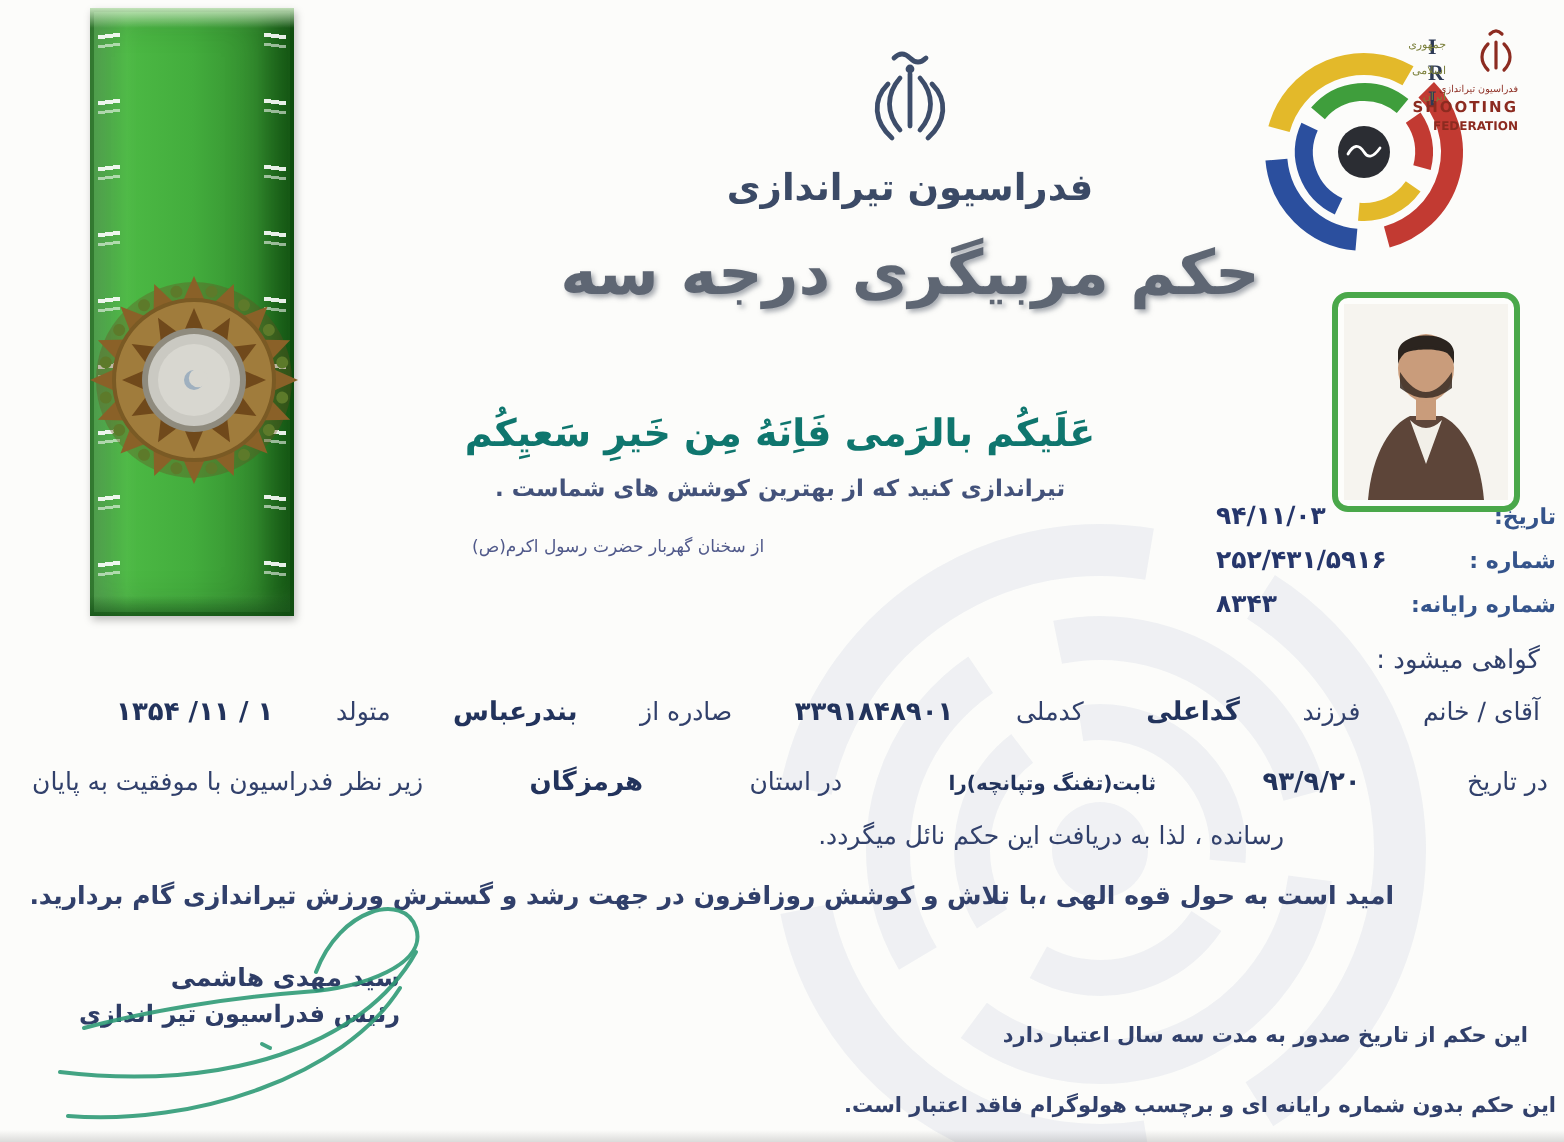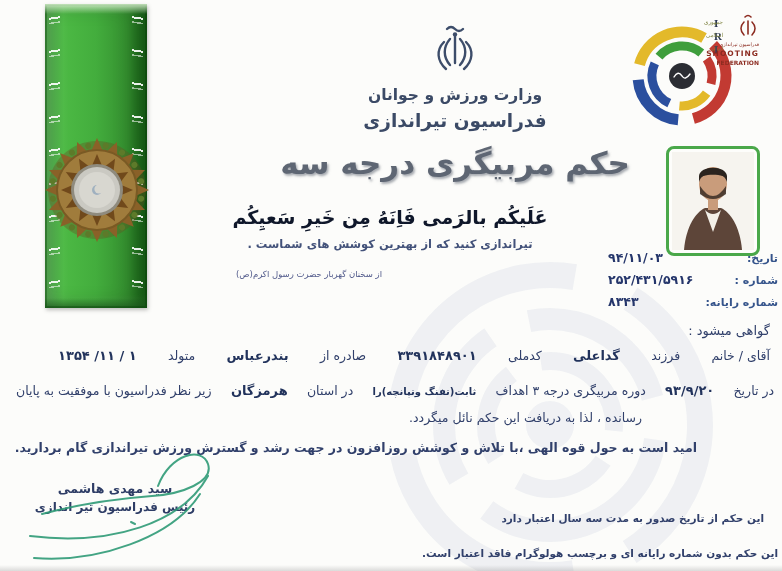--- a/index.html
+++ b/index.html
@@ -45,21 +45,21 @@
   .emblem{display:block;margin:0 auto;}
   .ministry{margin-top:8px;font-size:15.5px;font-weight:bold;color:#3b4a66;}
   .federation{margin-top:6px;font-size:18.5px;font-weight:bold;color:#3b4a66;letter-spacing:.5px;}
   .doc-title{
     margin-top:14px;font-size:31px;font-weight:bold;color:#5e6673;
     letter-spacing:1px;text-shadow:1.5px 1.5px 2.5px rgba(94,102,115,.55);
   }
 
   
   .quote{left:220px;top:206px;width:340px;text-align:center;}
-  .quote-arabic{font-size:19px;font-weight:600;color:#0f172a;}
+  .quote-arabic{font-size:19px;font-weight:600;color:#0f766e;}
   .quote-fa{margin-top:9px;font-size:11.5px;font-weight:600;color:#43527a;}
   .quote-src{left:236px;top:269px;font-size:8.5px;color:#50598a;}
 
   
   .fedlogo{left:626px;top:10px;}
   .photo-frame{
     left:666px;top:146px;width:94px;height:110px;
     border:3px solid #4aa84a;border-radius:8px;background:#fdfdfb;
     padding:3px;box-sizing:border-box;
   }
@@ -73,21 +73,21 @@
   .bodyline{direction:rtl;display:flex;justify-content:space-between;align-items:baseline;}
   .l1{left:58px;right:12px;top:348px;}
   .l2{left:16px;right:8px;top:383px;}
   .lab{font-size:12.5px;color:#31406b;white-space:nowrap;}
   .val{font-size:13px;font-weight:bold;color:#22335c;white-space:nowrap;}
   .val-sm{font-size:10px;font-weight:bold;color:#22335c;white-space:nowrap;}
   .l3{right:140px;top:410px;font-size:12.5px;color:#31406b;direction:rtl;}
   .l4{right:85px;top:440px;font-size:12.5px;font-weight:600;color:#31406b;direction:rtl;}
 
   
-  .sig-block{left:30px;top:481px;width:170px;text-align:center;direction:rtl;}
+  .sig-block{left:30px;top:481px;width:170px;text-align:right;direction:rtl;}
   .sig-name{font-size:12.5px;font-weight:bold;color:#2e3d66;}
   .sig-title{margin-top:4px;font-size:12px;font-weight:bold;color:#2e3d66;}
   .sig-svg{left:10px;top:436px;}
 
   
   .foot1{right:18px;top:512px;font-size:10.5px;font-weight:bold;color:#31406b;direction:rtl;}
   .foot2{right:4px;top:547px;font-size:10.5px;font-weight:bold;color:#31406b;direction:rtl;}
 
   .scan-edge{left:0;right:0;bottom:0;height:6px;
     background:linear-gradient(0deg,rgba(120,120,120,.25),rgba(120,120,120,0));}
@@ -185,21 +185,20 @@
       <g fill="none" stroke="#3d4d6a" stroke-width="2.4" stroke-linecap="round">
         <path d="M14 7 Q18 3 22 7 Q26 11 30 7"></path>
         <path d="M22 15 V41"></path>
         <path d="M17 17 C10 25 10 35 17 43"></path>
         <path d="M27 17 C34 25 34 35 27 43"></path>
         <path d="M11 20 C3 28 4 39 13 47"></path>
         <path d="M33 20 C41 28 40 39 31 47"></path>
       </g>
       <circle cx="22" cy="12.5" r="2.2" fill="#3d4d6a"></circle>
     </svg>
-    <div class="ministry">وزارت ورزش و جوانان</div>
     <div class="federation">فدراسیون تیراندازی</div>
     <div class="doc-title rtl">حکم مربیگری درجه سه</div>
   </div>
 
   <div class="abs quote">
     <div class="quote-arabic rtl">عَلَیکُم بالرَمی فَاِنَهُ مِن خَیرِ سَعیِکُم</div>
     <div class="quote-fa rtl">تیراندازی کنید که از بهترین کوشش های شماست .</div>
   </div>
   <div class="abs quote-src rtl">از سخنان گهربار حضرت رسول اکرم(ص)</div>
 
@@ -278,21 +277,20 @@
     <span class="val">۳۳۹۱۸۴۸۹۰۱</span>
     <span class="lab">صادره از</span>
     <span class="val">بندرعباس</span>
     <span class="lab">متولد</span>
     <span class="val">۱ / ۱۱/ ۱۳۵۴</span>
   </div>
 
   <div class="abs bodyline l2">
     <span class="lab">در تاریخ</span>
     <span class="val">۹۳/۹/۲۰</span>
-    <span class="lab">دوره مربیگری درجه ۳ اهداف</span>
     <span class="val-sm">ثابت(تفنگ وتپانچه)را</span>
     <span class="lab">در استان</span>
     <span class="val">هرمزگان</span>
     <span class="lab">زیر نظر فدراسیون با موفقیت به پایان</span>
   </div>
 
   <div class="abs l3">رسانده ، لذا به دریافت این حکم نائل میگردد.</div>
   <div class="abs l4">امید است به حول قوه الهی ،با تلاش و کوشش روزافزون در جهت رشد و گسترش ورزش تیراندازی گام بردارید.</div>
 
   <div class="abs sig-block">

